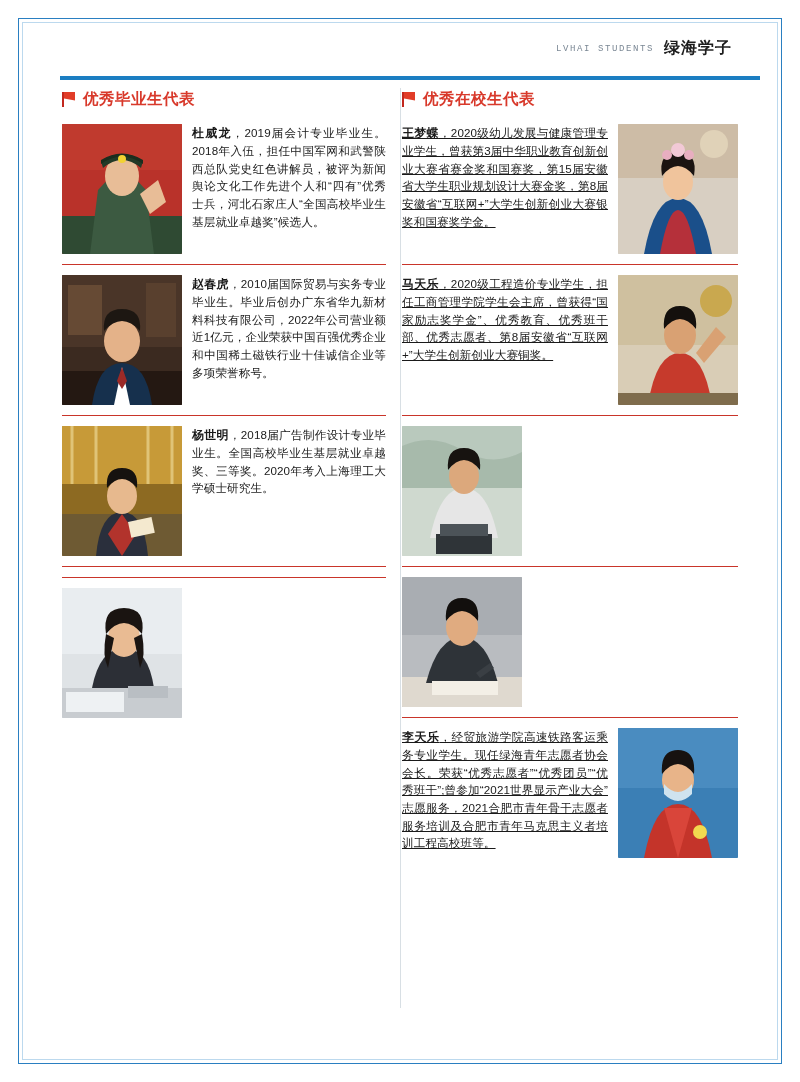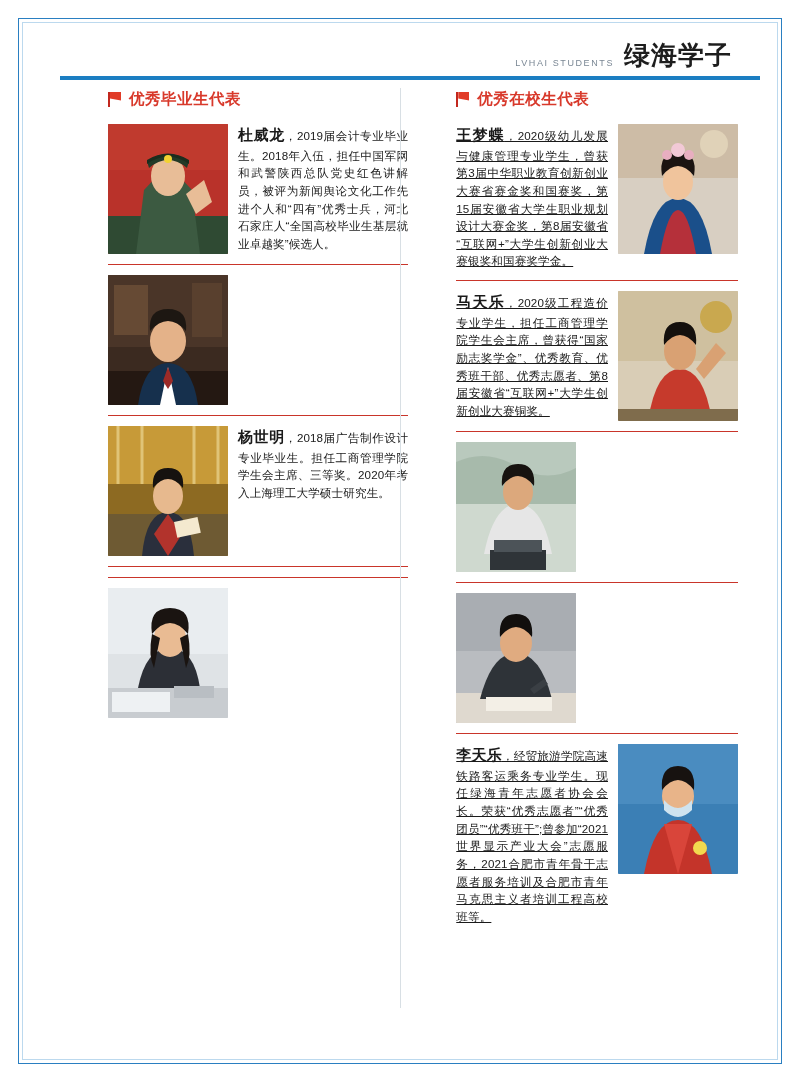--- a/index.html
+++ b/index.html
@@ -53,29 +53,30 @@
     height: 4px;
     background: #1b7ec2;
   }
   .header-text {
     position: absolute;
     right: 28px;
     top: 0;
     display: flex;
     align-items: flex-end;
     gap: 10px;
+    font-family: Liberation Mono, monospace;
   }
   .header-en {
     font-size: 9px;
     letter-spacing: 1.6px;
     color: #7a8794;
     padding-bottom: 5px;
   }
   .header-cn {
-    font-size: 26px;
+    font-size: 16px;
     font-weight: bold;
     color: #1d1d1d;
     letter-spacing: 1px;
   }
   
   .content {
     position: absolute;
     left: 62px;
     top: 88px;
     width: 676px;
@@ -86,24 +87,23 @@
     gap: 0px;
     height: 100%;
   }
   .col {
     width: 338px;
     box-sizing: border-box;
     position: relative;
   }
   .col-left {
     padding-right: 14px;
-    margin-left: 46px;
   }
   .col-right {
-    padding-left: 34px;
+    padding-left: 2px;
   }
   .col-divider {
     position: absolute;
     left: 338px;
     top: 0;
     bottom: 30px;
     width: 1px;
     background: #d8dfe4;
   }
   .col-title {
@@ -168,21 +168,21 @@
     font-size: 11.6px;
     line-height: 1.52;
     color: #1a1a1a;
     text-align: justify;
     letter-spacing: 0.1px;
     flex: 1 1 auto;
     min-width: 0;
   }
   .entry-text .name {
     font-weight: bold;
-    font-size: 15px;
+    font-size: 12px;
   }
   
   .entry.rev .photo { order: 2; }
   .entry.rev .entry-text { order: 1; text-decoration: underline; }
   
   .footer {
     position: absolute;
     left: 0;
     right: 0;
     bottom: 26px;
@@ -247,20 +247,23 @@
               <rect x="0" y="0" width="120" height="72" fill="#4a3528"></rect>
               <rect x="6" y="10" width="34" height="50" fill="#6d5037" opacity="0.8"></rect>
               <rect x="84" y="8" width="30" height="54" fill="#5d4430" opacity="0.8"></rect>
               <rect x="0" y="96" width="120" height="34" fill="#241812"></rect>
               <path d="M30 130 q6 -42 30 -42 q24 0 30 42 Z" fill="#16304d"></path>
               <ellipse cx="60" cy="66" rx="18" ry="21" fill="#e4b289"></ellipse>
               <path d="M42 56 q18 -20 36 0 q2 -22 -18 -22 q-20 0 -18 22 Z" fill="#1d1712"></path>
               <path d="M60 92 l-8 38 16 0 Z" fill="#ffffff"></path>
               <path d="M60 92 l-5 14 5 8 5 -8 Z" fill="#9c2a27"></path>
             </svg>
+          </div>
+          <div class="entry-text">
+            <span class="name">赵春虎</span><span>，2010届国际贸易与实务专业毕业生。毕业后创办广东省华九新材料科技有限公司，2022年公司营业额近1亿元，企业荣获中国百强优秀企业和中国稀土磁铁行业十佳诚信企业等多项荣誉称号。</span>
           </div>
         </div>
         <div class="entry-sep"></div>
 
         <div class="entry">
           <div class="photo">
             <svg viewBox="0 0 120 130" preserveAspectRatio="none" aria-hidden="true">
               <rect width="120" height="130" fill="#b98b2e"></rect>
               <rect x="0" y="0" width="120" height="58" fill="#c79a38"></rect>
               <rect x="0" y="58" width="120" height="30" fill="#8d6a22"></rect>
@@ -269,21 +272,21 @@
                 <path d="M10 0 V58 M34 0 V58 M86 0 V58 M110 0 V58"></path>
               </g>
               <path d="M34 130 q4 -44 26 -44 q22 0 26 44 Z" fill="#2a2f3c"></path>
               <path d="M46 108 l14 -20 14 20 -14 22 Z" fill="#b2332c"></path>
               <ellipse cx="60" cy="70" rx="15" ry="18" fill="#e7b98e"></ellipse>
               <path d="M45 62 q15 -18 30 0 q2 -20 -15 -20 q-17 0 -15 20 Z" fill="#16120f"></path>
               <rect x="66" y="96" width="24" height="16" fill="#f4e9cf" transform="rotate(-12 66 96)"></rect>
             </svg>
           </div>
           <div class="entry-text">
-            <span class="name">杨世明</span><span>，2018届广告制作设计专业毕业生。担任工商管理学院学生会主席、三等奖。2020年考入上海理工大学硕士研究生。</span>
+            <span class="name">杨世明</span><span>，2018届广告制作设计专业毕业生。全国高校毕业生基层就业卓越奖、三等奖。2020年考入上海理工大学硕士研究生。</span>
           </div>
         </div>
         <div class="entry-sep"></div>
 
         <div class="entry-sep"></div>
 
         <div class="entry">
           <div class="photo">
             <svg viewBox="0 0 120 130" preserveAspectRatio="none" aria-hidden="true">
               <rect width="120" height="130" fill="#dfe3e6"></rect>

